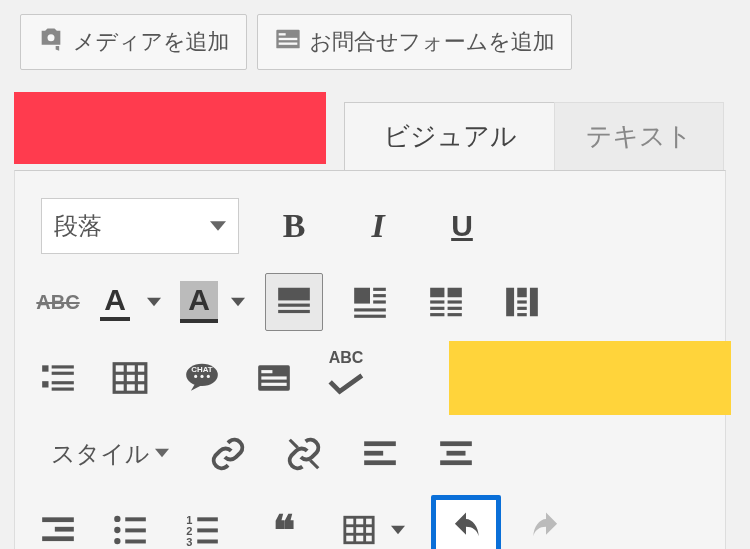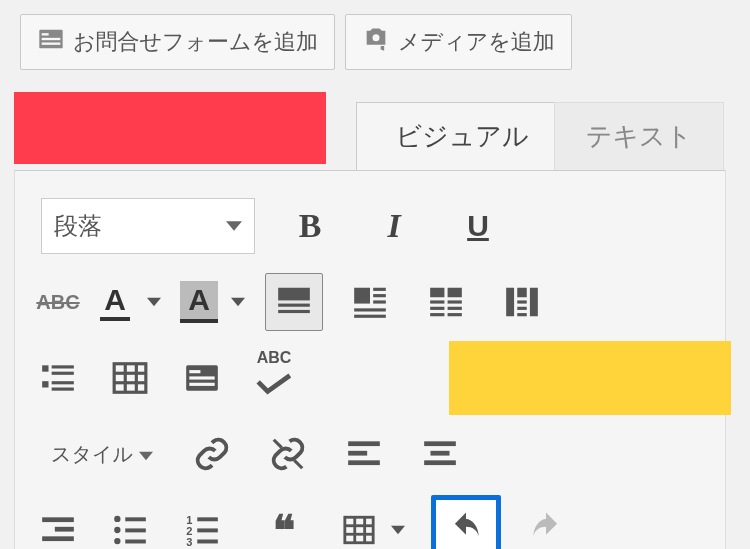--- a/index.html
+++ b/index.html
@@ -19,21 +19,21 @@
   .dummy-red {
     position: absolute; left: 14px; top: 0; width: 312px; height: 72px;
     background: #ff3b4e;
   }
   .tab {
     position: absolute; top: 10px; height: 68px;
     display: flex; align-items: center; justify-content: center;
     font-size: 26px; color: #555;
   }
   .tab.active {
-    left: 356px; width: 212px;
+    left: 344px; width: 212px;
     background: #f5f5f5; border: 1px solid #ccc; border-bottom: none;
     color: #444;
   }
   .tab.inactive {
     left: 554px; width: 170px;
     background: #ebebeb; border: 1px solid #ddd; border-bottom: none;
     color: #888;
   }
 
   .toolbar-panel {
@@ -84,65 +84,65 @@
   }
 
   .bold-B { font-size: 34px; font-weight: 900; font-family: Georgia, serif; color: #444; }
   .italic-I { font-size: 34px; font-style: italic; font-weight: 700; font-family: Georgia, serif; color: #444; }
   .under-U { font-size: 30px; font-weight: 600; text-decoration: underline; color: #444; }
 
   .abc-strike { font-size: 20px; font-weight: 700; color: #777; text-decoration: line-through; }
   .abc-check { font-size: 16px; font-weight: 600; color: #555; text-align:center; line-height:1; }
 
   .style-drop {
-    display:flex; align-items:flex-end; gap:6px; font-size:20px; color:#555;
+    display:flex; align-items:flex-start; gap:6px; font-size:24px; color:#555;
     cursor:pointer; padding: 0 6px;
   }
   .quote { font-size: 42px; font-weight: 900; font-family: Georgia, serif; color:#555; }
 </style>
 </head>
 <body>
 
 <div class="top-buttons">
   <button class="wp-btn">
     <span>
       <svg viewBox="0 0 24 24">
+          <path d="M4 5h3l2-2h6l2 2h3v12H4z M19 18v4l-3-1v-3z"></path>
+          <circle cx="12" cy="11" r="3" fill="#f7f7f7"></circle>
+        </svg>
+    </span>
+    <span>メディアを追加</span>
+  </button>
+  <button class="wp-btn">
+    <span>
+      <svg viewBox="0 0 24 24">
           <rect x="2" y="4" width="20" height="16" rx="1"></rect>
           <rect x="4" y="7" width="6" height="2" fill="#f7f7f7"></rect>
           <rect x="4" y="11" width="16" height="2" fill="#f7f7f7"></rect>
           <rect x="4" y="15" width="16" height="2" fill="#f7f7f7"></rect>
         </svg>
     </span>
     <span>お問合せフォームを追加</span>
   </button>
-  <button class="wp-btn">
-    <span>
-      <svg viewBox="0 0 24 24">
-          <path d="M4 5h3l2-2h6l2 2h3v12H4z M19 18v4l-3-1v-3z"></path>
-          <circle cx="12" cy="11" r="3" fill="#f7f7f7"></circle>
-        </svg>
-    </span>
-    <span>メディアを追加</span>
-  </button>
 </div>
 
 <div class="tab-bar">
   <div class="dummy-red"></div>
   <div class="tab active">
     <span>ビジュアル</span>
   </div>
   <div class="tab inactive">
     <span>テキスト</span>
   </div>
 </div>
 
 <div class="toolbar-panel">
 
   <div class="row">
-    <div class="sel" style="width:214px; margin-left:12px;">
+    <div class="sel" style="width:198px; margin-left:12px;">
       <span>段落</span>
       <span class="caret"><svg viewBox="0 0 10 10">
             <path d="M0 2l5 6 5-6z"></path>
           </svg></span>
     </div>
     <div class="ico-btn" style="margin-left:26px;">
         <span class="bold-B">B</span>
       </div>
     <div class="ico-btn" style="margin-left:26px;">
         <span class="italic-I">I</span>
@@ -233,20 +233,30 @@
       <svg viewBox="0 0 24 24">
           <rect x="2" y="3" width="20" height="18" fill="none" stroke="#555" stroke-width="2"></rect>
           <line x1="2" y1="9" x2="22" y2="9" stroke="#555" stroke-width="2"></line>
           <line x1="2" y1="15" x2="22" y2="15" stroke="#555" stroke-width="2"></line>
           <line x1="9" y1="3" x2="9" y2="21" stroke="#555" stroke-width="2"></line>
           <line x1="16" y1="3" x2="16" y2="21" stroke="#555" stroke-width="2"></line>
         </svg>
     </div>
     <div class="ico-btn" style="margin-left:14px;">
       <svg viewBox="0 0 24 24">
+          <ellipse cx="12" cy="10" rx="10" ry="7"></ellipse>
+          <path d="M8 15l-3 5 8-4z"></path>
+          <text x="12" y="8" text-anchor="middle" font-size="5" fill="#f5f5f5" font-weight="700">CHAT</text>
+          <circle cx="8" cy="11" r="1" fill="#f5f5f5"></circle>
+          <circle cx="12" cy="11" r="1" fill="#f5f5f5"></circle>
+          <circle cx="16" cy="11" r="1" fill="#f5f5f5"></circle>
+        </svg>
+    </div>
+    <div class="ico-btn" style="margin-left:14px;">
+      <svg viewBox="0 0 24 24">
           <rect x="2" y="4" width="20" height="16" rx="1"></rect>
           <rect x="4" y="7" width="7" height="2" fill="#f5f5f5"></rect>
           <rect x="4" y="11" width="16" height="2" fill="#f5f5f5"></rect>
           <rect x="4" y="15" width="16" height="2" fill="#f5f5f5"></rect>
         </svg>
     </div>
     <div class="ico-btn" style="margin-left:14px;">
       <div class="abc-check">
         <div>ABC</div>
         <svg width="26" height="14" viewBox="0 0 24 12">

